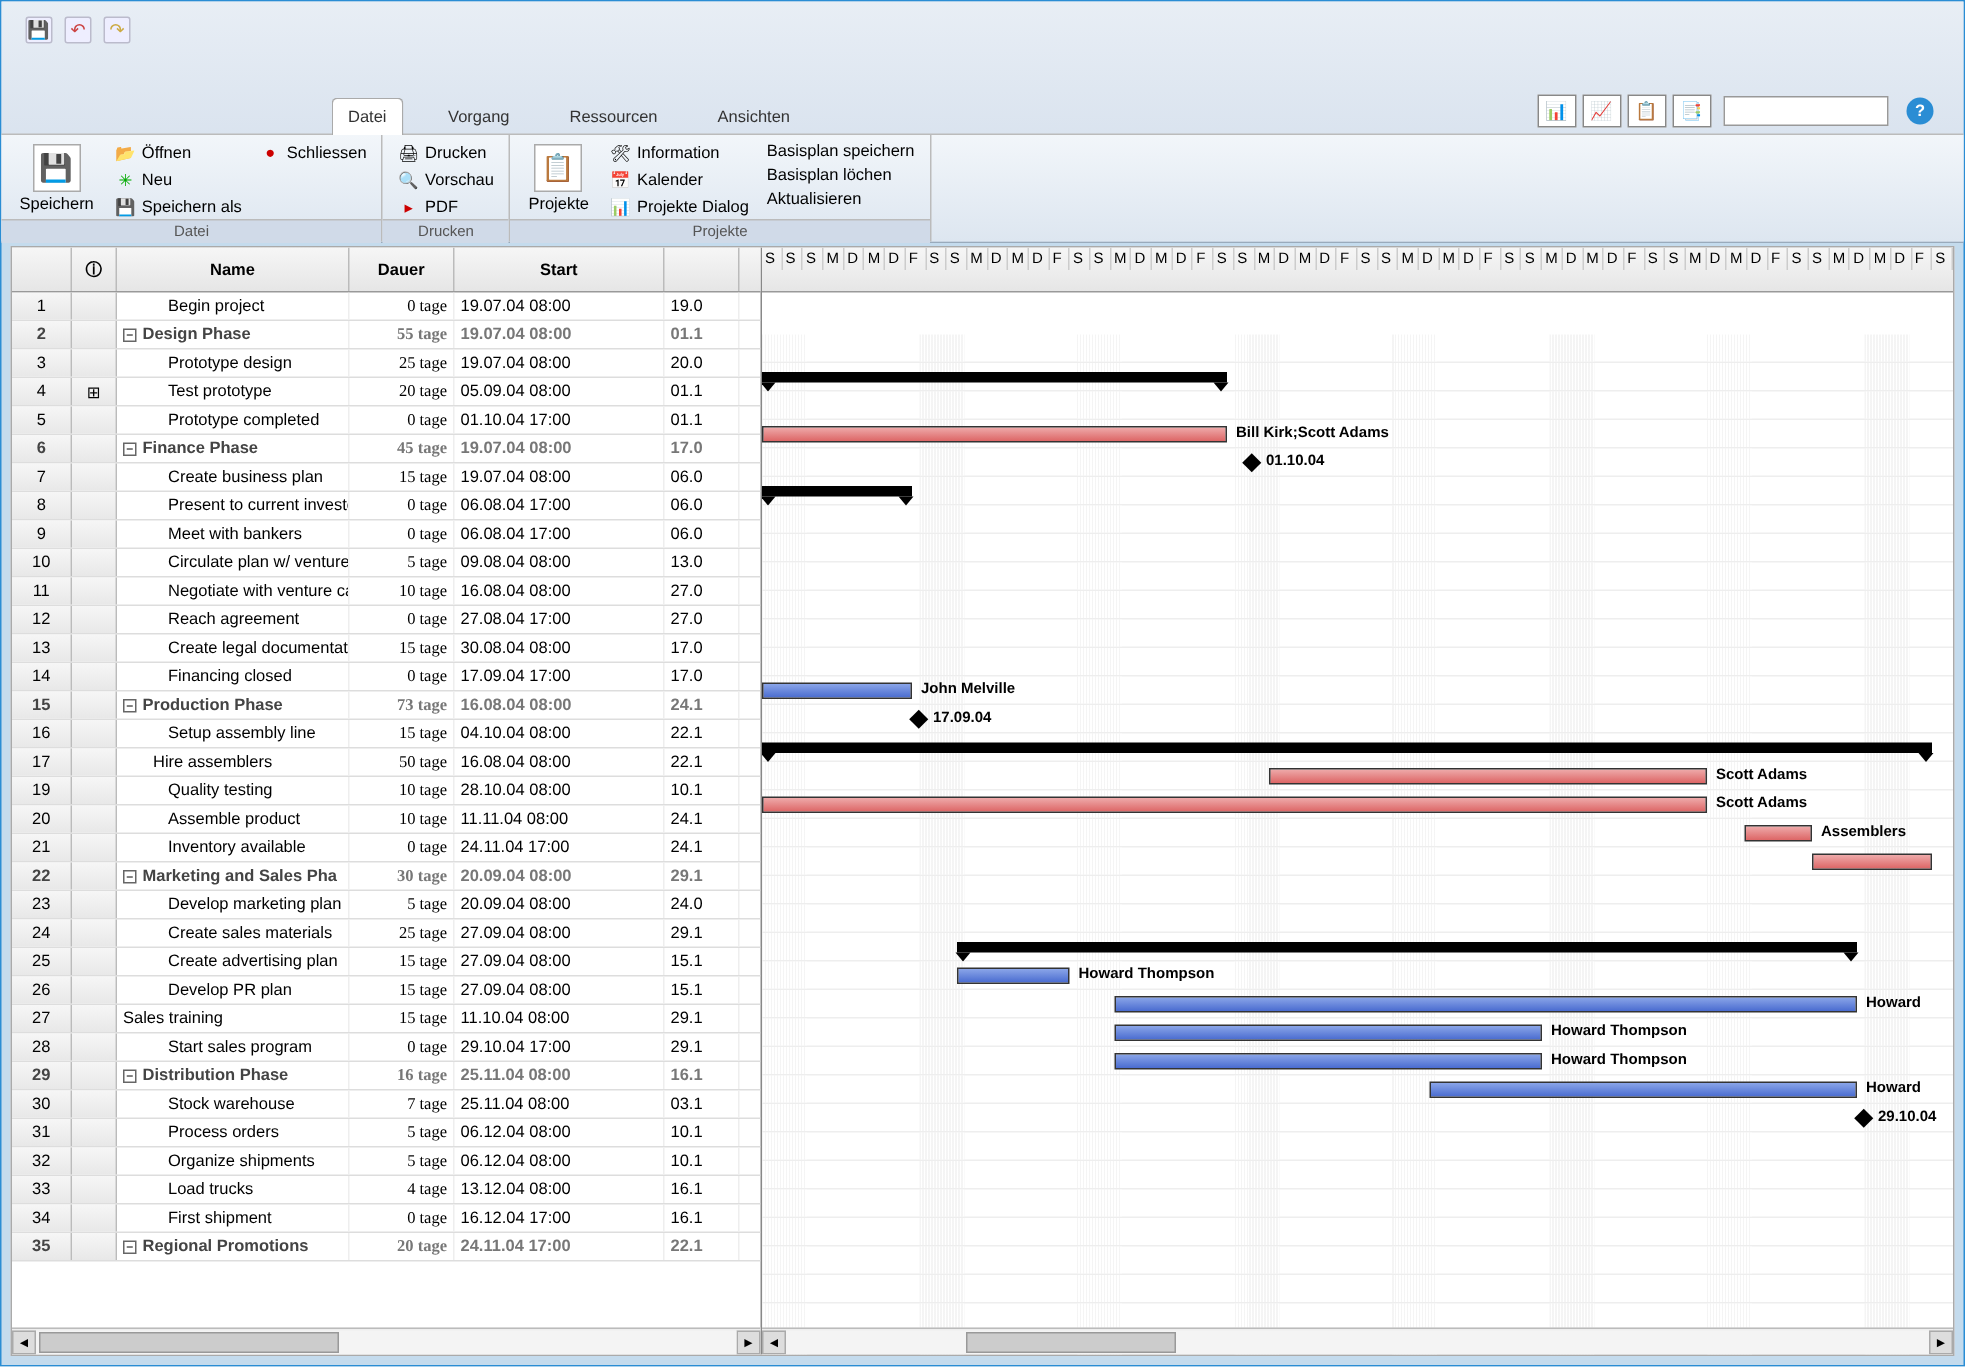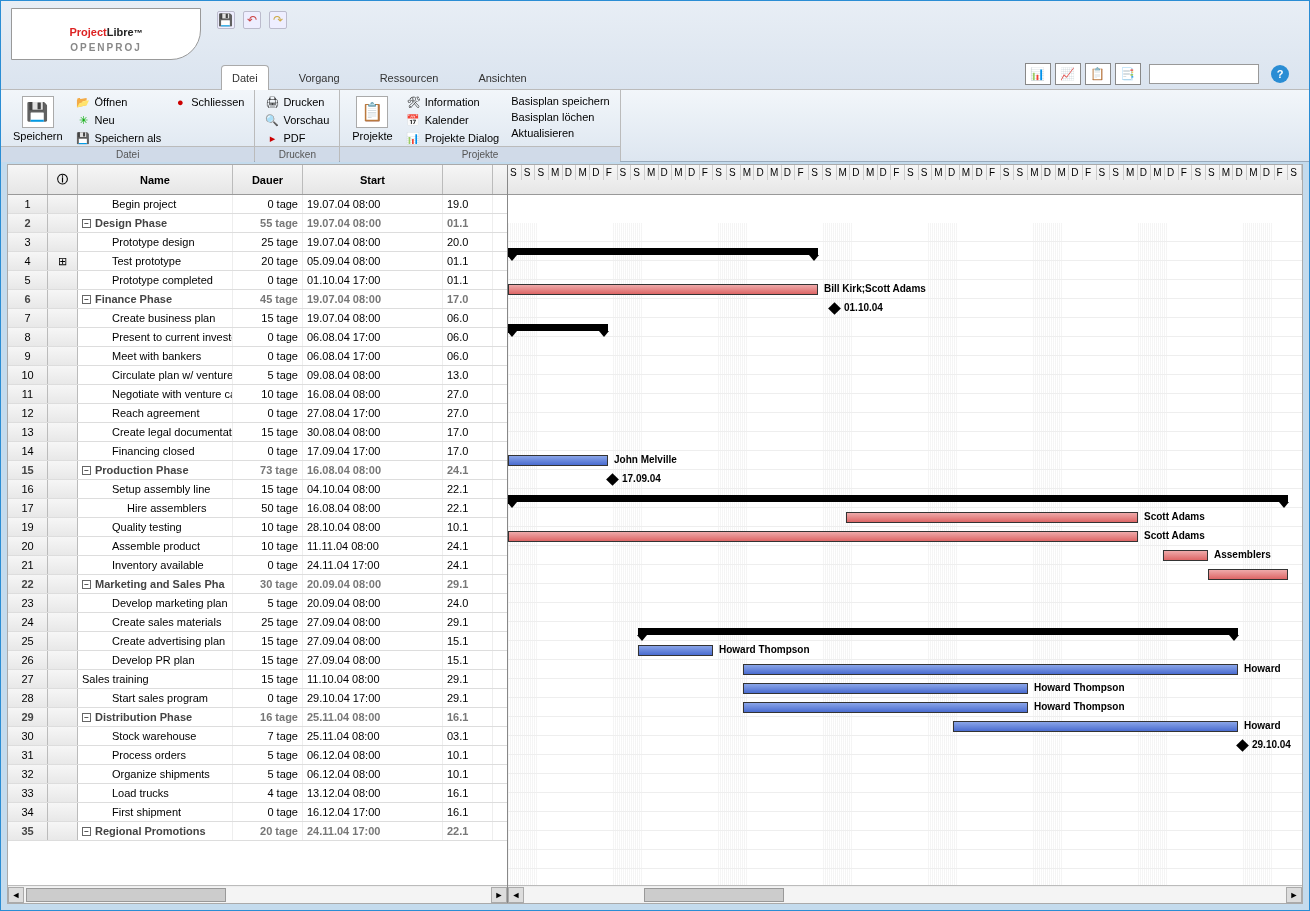--- a/index.html
+++ b/index.html
@@ -51,21 +51,21 @@
 .grid-header-cell { border-right: 1px solid #bbb; display: flex; align-items: center; justify-content: center; font-weight: bold; font-size: 11px; }
 .col-num { width: 40px; } .col-icon { width: 30px; } .col-name { width: 155px; } .col-dur { width: 70px; } .col-start { width: 140px; } .col-end { width: 50px; }
 
 .grid-body { flex: 1; overflow: hidden; }
 .row { display: flex; height: 19px; border-bottom: 1px solid #ddd; align-items: center; }
 .row .cell { border-right: 1px solid #eee; height: 100%; display: flex; align-items: center; padding: 0 4px; overflow: hidden; white-space: nowrap; }
 .row .col-num { justify-content: center; background: linear-gradient(#f6f6f6,#e8e8e8); border-right: 1px solid #bbb; }
 .row .col-icon { justify-content: center; background: linear-gradient(#f6f6f6,#e8e8e8); border-right: 1px solid #bbb; }
 .row.summary { font-weight: bold; color: #444; }
 .row.summary .col-dur, .row.summary .col-start, .row.summary .col-end { color: #777; }
-.row .col-dur { justify-content: flex-end; }
+.row .col-dur { justify-content: flex-end; font-family: Liberation Serif, serif; }
 .collapse-icon { display: inline-block; width: 9px; height: 9px; border: 1px solid #666; margin-right: 4px; font-size: 8px; line-height: 7px; text-align: center; }
 
 .gantt-panel { flex: 1; position: relative; overflow: hidden; }
 .gantt-header { height: 30px; border-bottom: 1px solid #999; background: linear-gradient(#f6f6f6,#e6e6e6); position: relative; }
 .gantt-header-top, .gantt-header-bot { height: 15px; display: flex; }
 .gh-cell { border-right: 1px solid #ccc; font-size: 10px; padding-left: 2px; display: flex; align-items: center; }
 .gantt-body { position: relative; margin-top: 28px; }
 .gantt-row { height: 19px; border-bottom: 1px solid #eee; position: relative; }
 .weekend { position: absolute; top: 0; bottom: 0; background: repeating-linear-gradient(90deg, #f0f0f0, #f0f0f0 1px, #fff 1px, #fff 2px); opacity: 0.7; pointer-events: none; }
 .bar { position: absolute; height: 11px; top: 4px; border: 1px solid #333; }
@@ -83,24 +83,20 @@
 .hscroll-thumb { position: absolute; height: 14px; top: 1px; background: #ccc; border: 1px solid #999; }
 </style>
 </head>
 <body>
 
 <div class="window">
 
 
   <div class="ribbon-area" style="position:relative;">
     <div class="logo-row">
-      <div class="logo-tab">
-        <div class="logo-main"><span class="p1">Project</span><span class="p2">Libre</span><span style="font-size:9px">™</span></div>
-        <div class="logo-sub">OPENPROJ</div>
-      </div>
       <div class="qat">
         <div class="qat-btn">💾</div>
         <div class="qat-btn" style="color:#c44">↶</div>
         <div class="qat-btn" style="color:#ca4">↷</div>
       </div>
     </div>
 
     <div class="tabs-row">
       <div class="tab active">Datei</div>
       <div class="tab">Vorgang</div>
@@ -340,21 +336,21 @@
             <div class="cell col-num">16</div>
             <div class="cell col-icon"></div>
             <div class="cell col-name" style="padding-left:34px">Setup assembly line</div>
             <div class="cell col-dur">15 tage</div>
             <div class="cell col-start">04.10.04 08:00</div>
             <div class="cell col-end">22.1</div>
           </div>
           <div class="row">
             <div class="cell col-num">17</div>
             <div class="cell col-icon"></div>
-            <div class="cell col-name" style="padding-left:49px">Hire assemblers</div>
+            <div class="cell col-name" style="padding-left:24px">Hire assemblers</div>
             <div class="cell col-dur">50 tage</div>
             <div class="cell col-start">16.08.04 08:00</div>
             <div class="cell col-end">22.1</div>
           </div>
           <div class="row">
             <div class="cell col-num">19</div>
             <div class="cell col-icon"></div>
             <div class="cell col-name" style="padding-left:34px">Quality testing</div>
             <div class="cell col-dur">10 tage</div>
             <div class="cell col-start">28.10.04 08:00</div>

